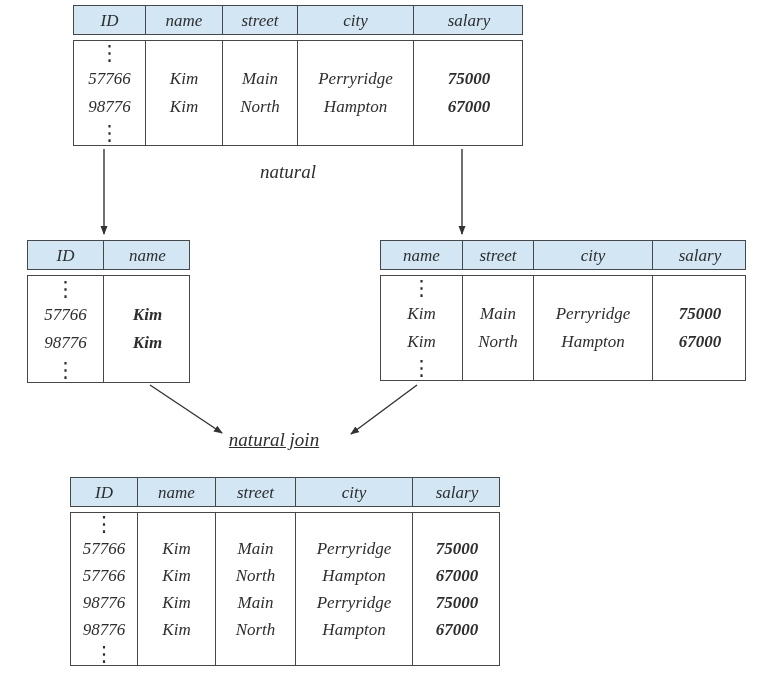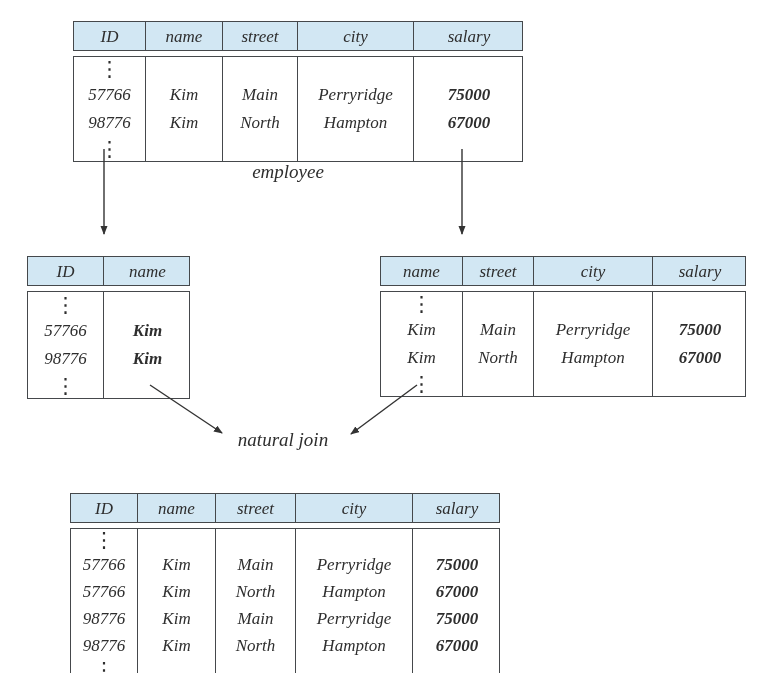--- a/index.html
+++ b/index.html
@@ -21,21 +21,20 @@
     color: var(--text);
     overflow: hidden;
   }
   .tbl { position: absolute; }
   .thead {
     display: grid;
     border: 1.5px solid var(--border);
     background: var(--header-fill);
     height: 30px;
     margin-bottom: 5px;
-    margin-top: 16px;
   }
   .hc {
     display: flex;
     align-items: center;
     justify-content: center;
     font-size: 17px;
     border-right: 1.3px solid var(--border);
     line-height: 27px;
   }
   .hc.lc { border-right: none; text-align: center; }
@@ -111,21 +110,21 @@
       <div class="bc">
           <span class="dots">⋮</span>
         </div>
       <div class="bc"></div>
       <div class="bc"></div>
       <div class="bc"></div>
       <div class="bc lc"></div>
     </div>
   </div>
 
-  <div class="float-label" style="left:288px; top:172px;">employee</div>
+  <div class="float-label" style="left:288px; top:172px;">natural</div>
 
   <div class="tbl" style="left:27px; top:240px; width:163px;">
     <div class="thead" style="grid-template-columns:76px 87px;">
       <div class="hc">ID</div>
       <div class="hc lc">name</div>
     </div>
     <div class="tbody" style="grid-template-columns:76px 87px; grid-template-rows:25px 28px 28px 25px;">
       <div class="bc">
           <span class="dots">⋮</span>
         </div>
@@ -171,21 +170,21 @@
 
       <div class="bc">
           <span class="dots">⋮</span>
         </div>
       <div class="bc"></div>
       <div class="bc"></div>
       <div class="bc lc"></div>
     </div>
   </div>
 
-  <div class="float-label" style="left:283px; top:440px;">natural join</div>
+  <div class="float-label" style="left:274px; top:440px;text-decoration:underline;">natural join</div>
 
   <div class="tbl" style="left:70px; top:477px; width:430px;">
     <div class="thead" style="grid-template-columns:67px 78px 80px 117px 88px;">
       <div class="hc">ID</div>
       <div class="hc">name</div>
       <div class="hc">street</div>
       <div class="hc">city</div>
       <div class="hc lc">salary</div>
     </div>
     <div class="tbody" style="grid-template-columns:67px 78px 80px 117px 88px; grid-template-rows:22px 27px 27px 27px 27px 22px;">

